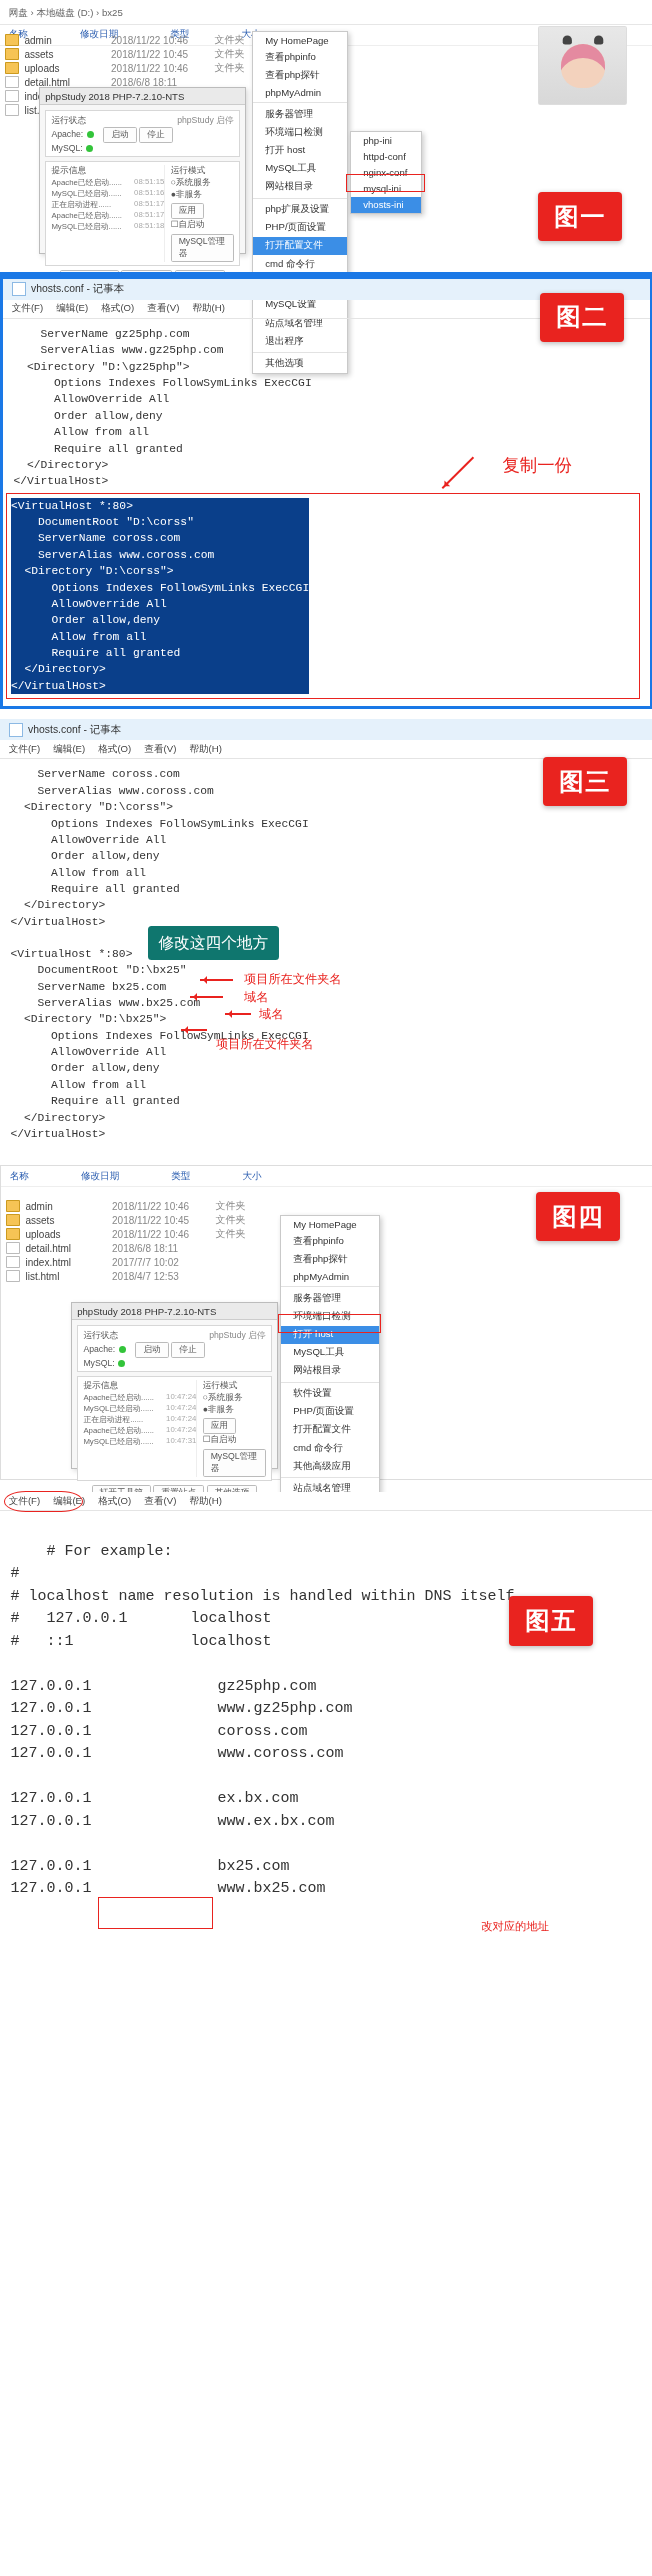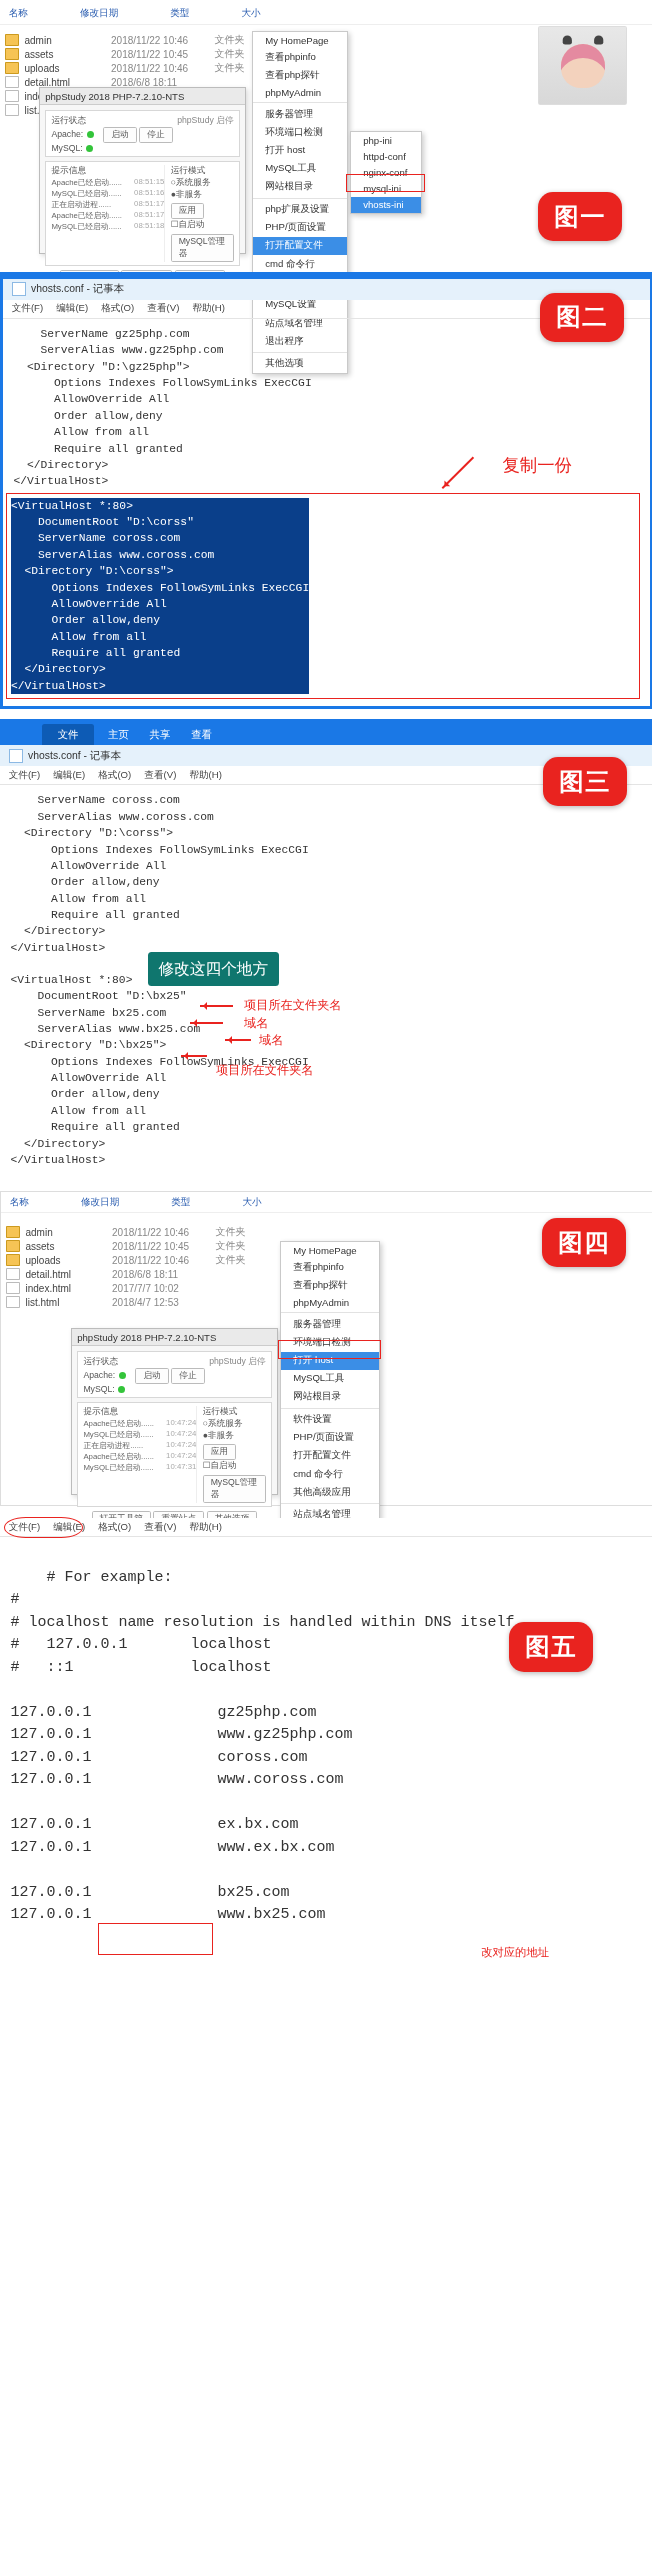--- a/index.html
+++ b/index.html
@@ -2,21 +2,21 @@
 <html><head>
 <meta charset="utf-8">
 <style>
   html, body { margin: 0; padding: 0; background: #fff; font-family: "Microsoft YaHei", Arial, sans-serif; font-size: 10.4px; color: #333; }
   .page { width: 653px; margin: 0 auto; position: relative; }
   .section { position: relative; border-bottom: 7px solid transparent; }
   .mono { font-family: Consolas, "Courier New", monospace; white-space: pre; }
 
   
   .badge { position: absolute; background: #e9231f; color: #fff; font-size: 24.4px; font-weight: 700;
-           padding: 8.7px 15.7px; border-radius: 15px; box-shadow: 0 1.7px 5.2px rgba(0,0,0,.25); letter-spacing: 1.7px; }
+           padding: 8.7px 15.7px; border-radius: 4px; box-shadow: 0 1.7px 5.2px rgba(0,0,0,.25); letter-spacing: 1.7px; }
 
   
   #sec1 { height: 261px; padding-top: 3.5px; }
   .breadcrumb { font-size: 9.6px; color: #666; padding: 3.5px 8.7px; border-bottom: 0.9px solid #e6e6e6; }
   .filehdr { display: flex; font-size: 9.6px; color: #2a5db0; padding: 3.5px 8.7px; border-bottom: 0.9px solid #eee; }
   .filehdr span { margin-right: 52px; }
   .filelist { position: absolute; left: 5.2px; top: 33px; width: 261px; font-size: 10px; color: #444; }
   .filelist .row { display: flex; align-items: center; height: 14px; }
   .filelist .fico { width: 12.2px; height: 10.4px; background: #f6c455; border: 0.9px solid #cc9a1f; border-radius: 0.9px; margin-right: 5.2px; }
   .filelist .fico.file { background: #fff; border-color: #bbb; }
@@ -71,20 +71,21 @@
   
   .footer { text-align: right; padding: 17.4px 21px 26px; color: #888; font-size: 11.3px; }
   .footer b { color: #c9302c; }
 </style>
 </head>
 <body>
 
 <div class="page">
 
 <div id="sec1" class="section">
+  <div class="breadcrumb">网盘 › 本地磁盘 (D:) › bx25</div>
   <div class="filehdr">
     <span>名称</span>
     <span>修改日期</span>
     <span>类型</span>
     <span>大小</span>
   </div>
   <div class="filelist" id="filelist1">
         <div class="row">
           <span class="fico"></span>
           <span class="name">admin</span>
@@ -238,26 +239,20 @@
   &lt;/Directory&gt;
 &lt;/VirtualHost&gt;</div>
     </div>
   </div>
   <div class="redtext" style="position:absolute;right:78px;top:174px">复制一份</div>
   <div class="arrow" style="right:170px;top:193px;width:44px;transform:rotate(135deg)"></div>
   <div class="badge" style="right:26px;top:14px">图二</div>
 </div>
 
 <div id="sec3" class="section">
-  <div class="tabbar">
-    <div class="tab" style="background:#0d5bb5;color:#fff">文件</div>
-    <div class="tabx">主页</div>
-    <div class="tabx">共享</div>
-    <div class="tabx">查看</div>
-  </div>
   <div class="np-title">
     <span class="nicon"></span>
     <span>vhosts.conf - 记事本</span>
   </div>
   <div class="np-menu">
     <span>文件(F)</span>
     <span>编辑(E)</span>
     <span>格式(O)</span>
     <span>查看(V)</span>
     <span>帮助(H)</span>
@@ -402,21 +397,21 @@
         <div>软件设置</div>
         <div>PHP/页面设置</div>
         <div>打开配置文件</div>
         <div>cmd 命令行</div>
         <div>其他高级应用</div>
         <div class="sep"></div>
         <div>站点域名管理</div>
         <div>退出程序</div>
       </div>
   <div style="position:absolute;left:277px;top:148px;width:101px;height:17.4px;border:1.7px solid #e9231f"></div>
-  <div class="badge" style="right:26px;top:26px">图四</div>
+  <div class="badge" style="right:32px;top:26px">图四</div>
 </div>
 
 <div id="sec5" class="section" style="padding-bottom:17.4px">
   <div class="circ" style="left:3.5px;top:-1.7px;width:77px;height:19px"></div>
   <div class="np-menu">
     <span>文件(F)</span>
     <span>编辑(E)</span>
     <span>格式(O)</span>
     <span>查看(V)</span>
     <span>帮助(H)</span>

